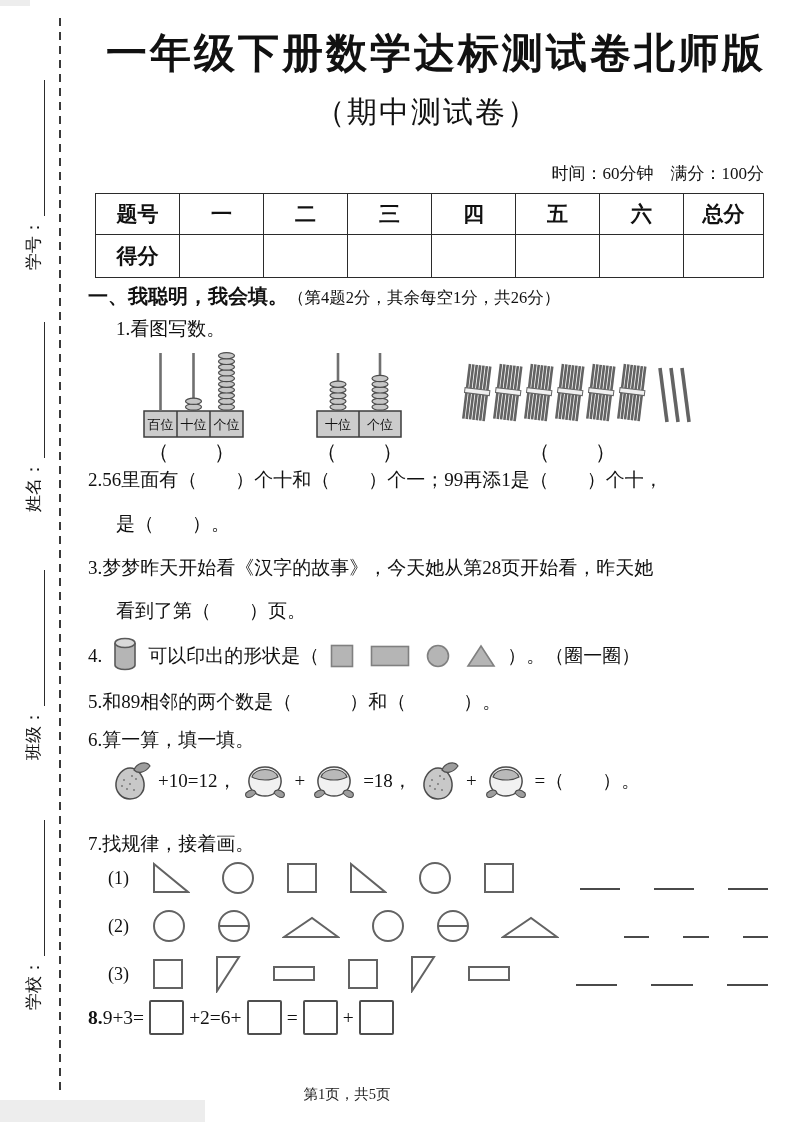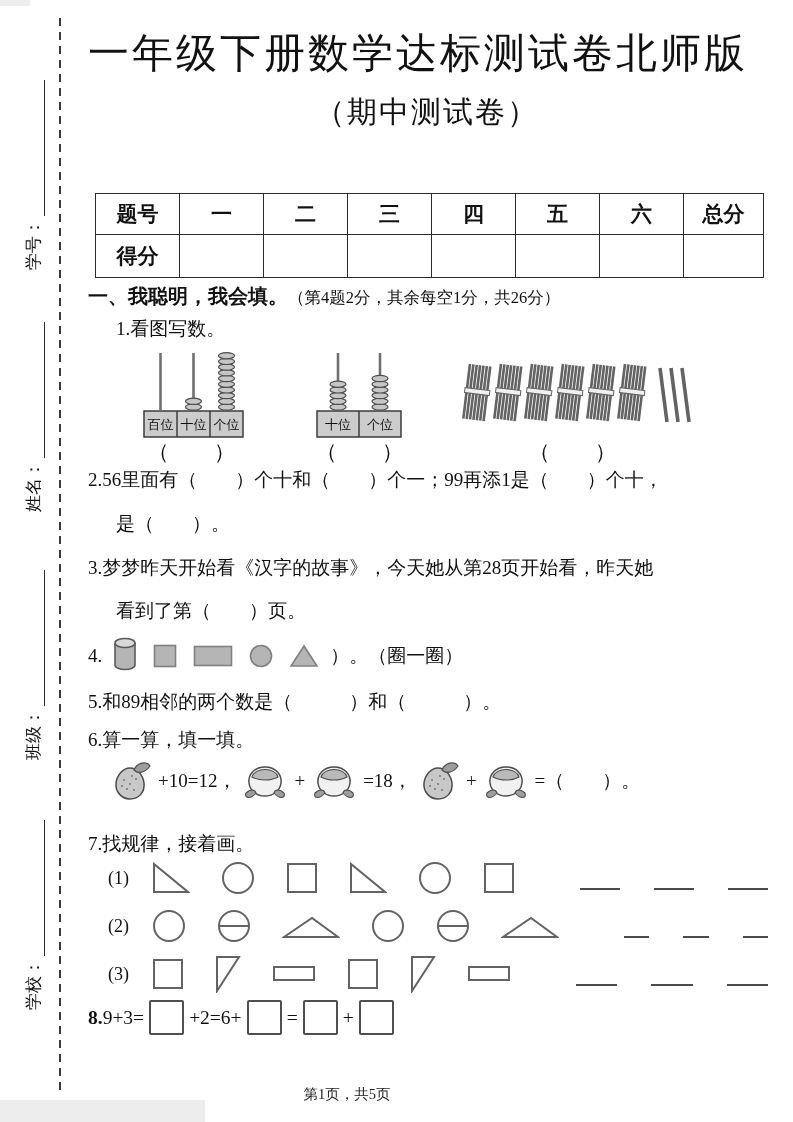--- a/index.html
+++ b/index.html
@@ -8,21 +8,21 @@
   .abs{position:absolute;}
   
   .dash-line{position:absolute;left:59px;top:18px;width:2px;height:1072px;
     background:repeating-linear-gradient(to bottom,#3a3a3a 0 8px,transparent 8px 14px);}
   .margin-group{position:absolute;left:-62px;width:190px;height:24px;display:flex;
     align-items:flex-end;gap:3px;transform:rotate(-90deg);}
   .m-label{font-size:17px;white-space:nowrap;line-height:22px;}
   .m-line{flex:1;border-bottom:1.6px solid #2c2c2c;height:18px;}
   .corner{position:absolute;background:#ededed;}
   
-  .title{left:88px;top:26px;width:678px;text-align:left;font-size:41px;font-weight:400;
+  .title{left:88px;top:26px;width:678px;text-align:right;font-size:41px;font-weight:700;
     letter-spacing:3px;white-space:nowrap;}
   .subtitle{left:88px;top:92px;width:678px;text-align:center;font-size:30px;font-weight:500;letter-spacing:2px;}
   .info{left:90px;top:162px;width:674px;text-align:right;font-size:17px;}
   
   table.score{position:absolute;left:95px;top:193px;width:669px;border-collapse:collapse;table-layout:fixed;}
   table.score td{border:1.6px solid #2b2b2b;text-align:center;font-size:21px;font-weight:700;
     height:40px;padding:0;}
   table.score tr.r2 td{height:42px;}
   
   .sec-head{left:88px;top:283px;font-size:20px;white-space:nowrap;}
@@ -66,20 +66,21 @@
     <span class="m-label">班级：</span>
     <span class="m-line"></span>
   </div>
   <div class="margin-group" style="top:903px;">
     <span class="m-label">学校：</span>
     <span class="m-line"></span>
   </div>
 
   <div class="abs title">一年级下册数学达标测试卷北师版</div>
   <div class="abs subtitle">（期中测试卷）</div>
+  <div class="abs info">时间：60分钟　满分：100分</div>
 
   <table class="score">
     <colgroup>
         <col style="width:84px">
         <col>
         <col>
         <col>
         <col>
         <col>
         <col>
@@ -230,20 +231,21 @@
 
   <div class="abs qline" style="left:88px;top:556px;">3.梦梦昨天开始看《汉字的故事》，今天她从第28页开始看，昨天她</div>
   <div class="abs qline" style="left:116px;top:599px;">看到了第（　　）页。</div>
 
   <div class="abs inline-row" style="left:88px;top:636px;height:40px;">
     <span>4.</span>
     <span class="g" id="q4-cylinder"><svg width="24" height="36" viewBox="0 0 24 36">
           <path d="M2 7 L2 29 A10 4.5 0 0 0 22 29 L22 7" fill="#b5b5b5" stroke="#5a5a5a" stroke-width="1.6"></path>
           <ellipse cx="12" cy="7" rx="10" ry="4.5" fill="#d9d9d9" stroke="#5a5a5a" stroke-width="1.6"></ellipse>
         </svg></span>
+    <span>可以印出的形状是（</span>
     <span class="g" id="q4-shapes" style="display:flex;gap:16px;align-items:center;">
         <span style="display: flex;">
           <svg width="24" height="24" viewBox="0 0 24 24">
             <rect x="1.5" y="1.5" width="21" height="21" fill="#b5b5b5" stroke="#808080" stroke-width="1.6"></rect>
           </svg>
         </span>
         <span style="display: flex;">
           <svg width="40" height="22" viewBox="0 0 40 22">
             <rect x="1.5" y="1.5" width="37" height="19" fill="#b5b5b5" stroke="#808080" stroke-width="1.6"></rect>
           </svg>

